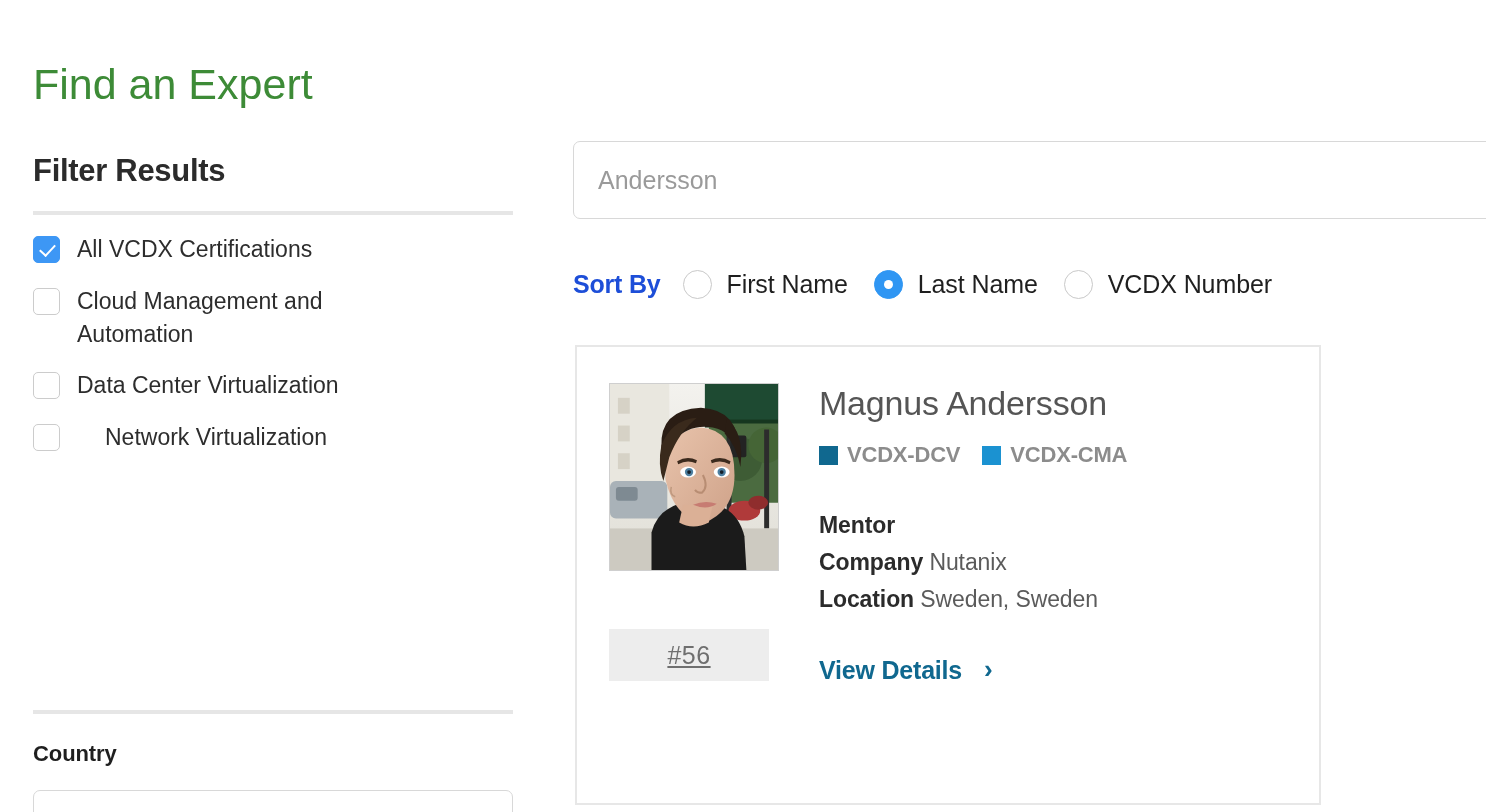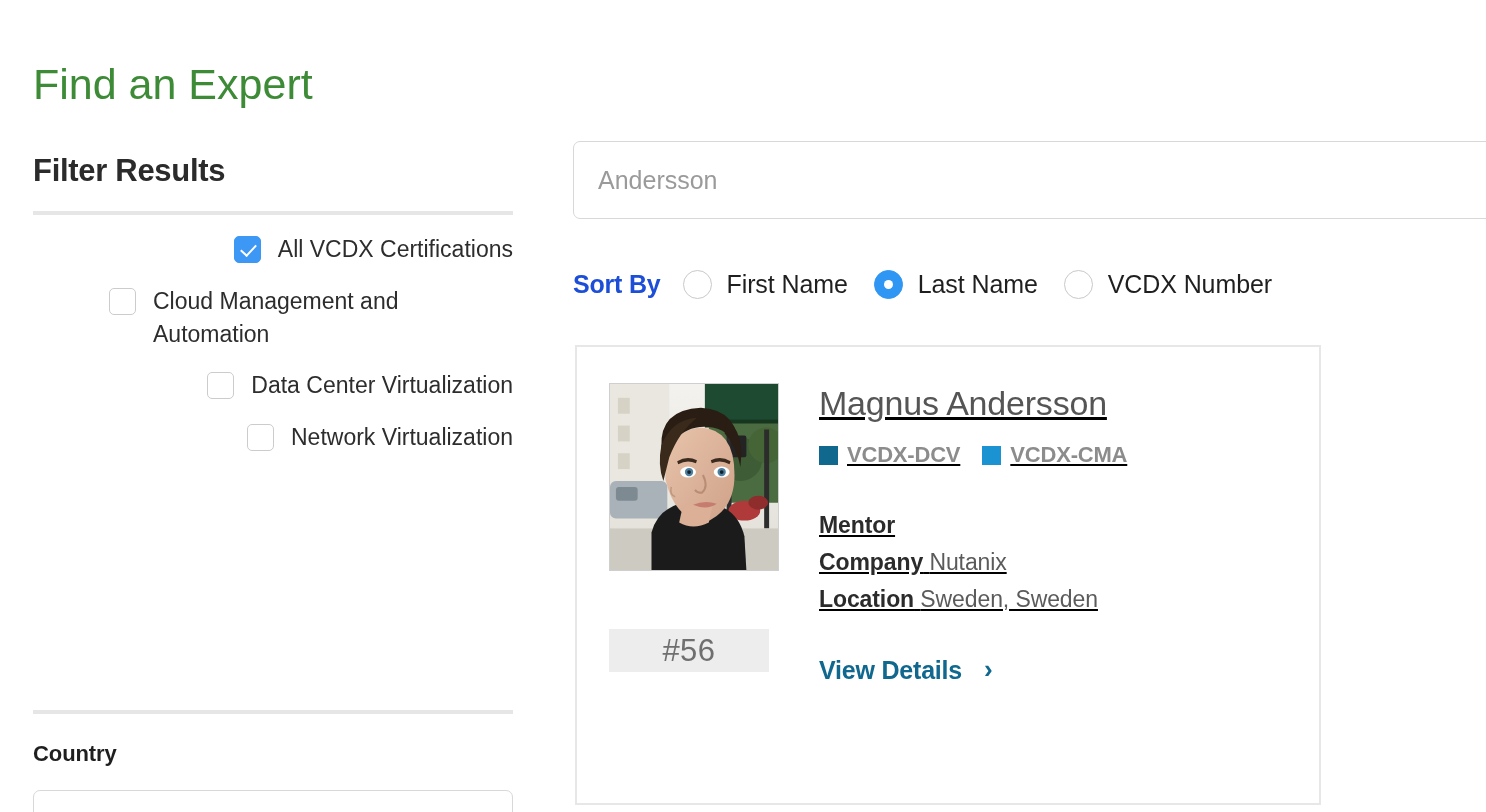--- a/index.html
+++ b/index.html
@@ -53,23 +53,22 @@
     margin-top: 27px;
     letter-spacing: -0.1px;
   }
 
   .check-list { margin-top: 18px; }
   .check-row {
     display: flex;
     align-items: flex-start;
     margin-bottom: 18px;
     cursor: pointer;
-    justify-content: flex-end;
-  }
-  .check-row:last-child { margin-bottom: 4px; }
+  }
+  .check-row:last-child { margin-bottom: 4px; gap: 28px; }
   .cbox {
     flex: 0 0 auto;
     width: 27px; height: 27px;
     border-radius: 5px;
     border: 1px solid #cccccc;
     background: #fff;
     margin-top: 3px;
     position: relative;
   }
   .cbox.checked {
@@ -184,35 +183,35 @@
     width: 170px; height: 188px;
     border: 1px solid #cfcfcf;
     position: relative;
     overflow: hidden;
     background: #d9d6cd;
   }
   .avatar svg { display:block; width:100%; height:100%; }
 
   .vcdx-number {
     margin-top: 58px;
-    width: 160px; height: 43px;
+    width: 160px; height: 52px;
     background: #ededed;
     display: flex;
     align-items: center;
     justify-content: center;
-    font-size: 31px;
+    font-size: 25px;
     color: #6f6f6f;
     letter-spacing: 0.5px;
+    text-decoration: underline;
   }
 
   .card-right {
     flex: 1 1 auto;
     padding-left: 38px;
     padding-top: 2px;
-    text-decoration: underline;
   }
   .person-name {
     font-size: 34px;
     color: #555555;
     font-weight: 400;
     line-height: 1.1;
     letter-spacing: -0.2px;
   }
   .cert-row {
     margin-top: 20px;

